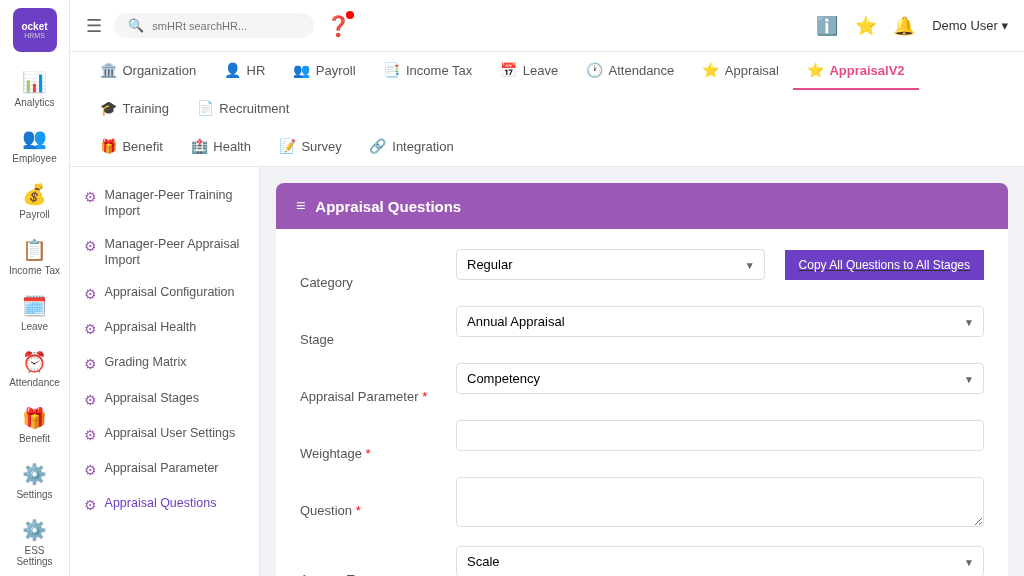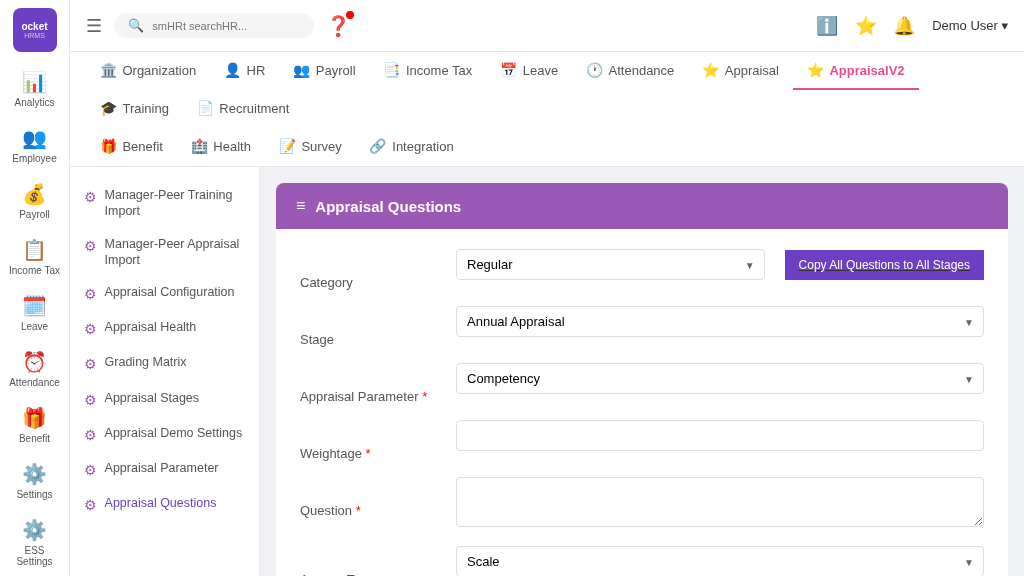--- a/index.html
+++ b/index.html
@@ -219,21 +219,21 @@
           <div class="left-nav-item">
             <span class="left-nav-icon">⚙</span>
                    <span>Grading Matrix</span>
           </div>
           <div class="left-nav-item">
             <span class="left-nav-icon">⚙</span>
                    <span>Appraisal Stages</span>
           </div>
           <div class="left-nav-item">
             <span class="left-nav-icon">⚙</span>
-                   <span>Appraisal Demo Settings</span>
+                   <span>Appraisal User Settings</span>
           </div>
           <div class="left-nav-item">
             <span class="left-nav-icon">⚙</span>
                    <span>Appraisal Parameter</span>
           </div>
           <div class="left-nav-item active">
             <span class="left-nav-icon">⚙</span>
                    <span>Appraisal Questions</span>
           </div>
         </div>

